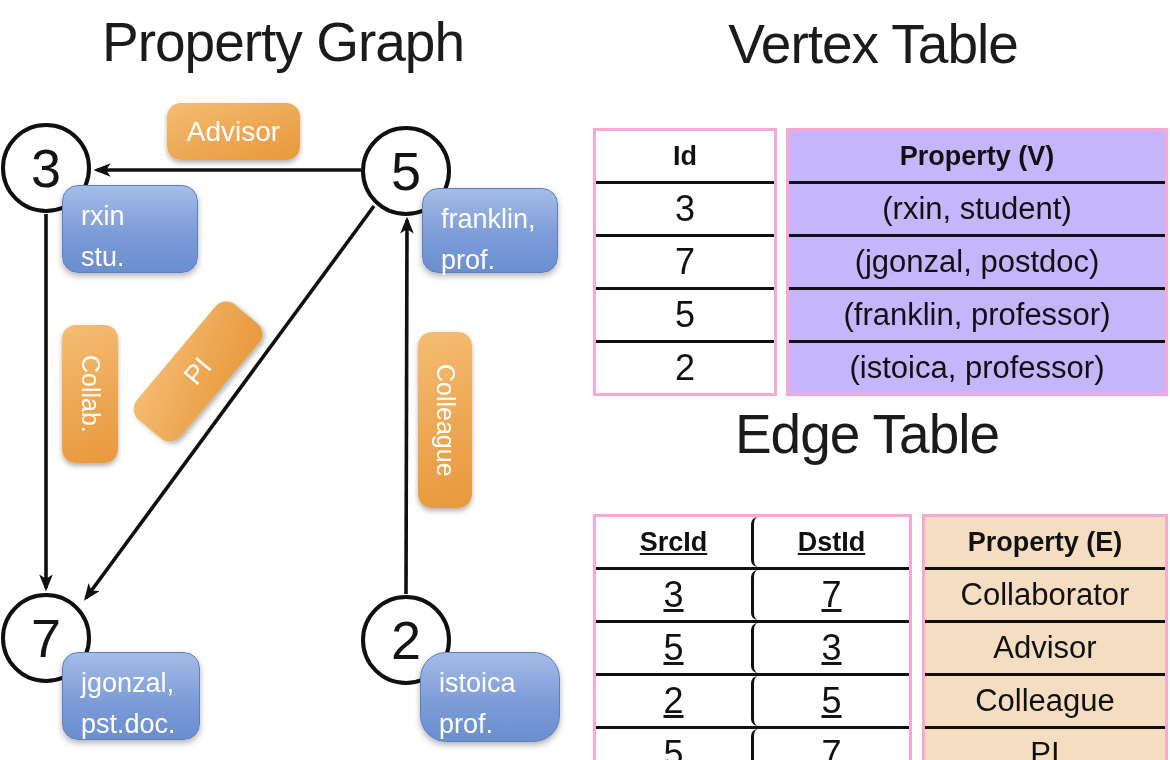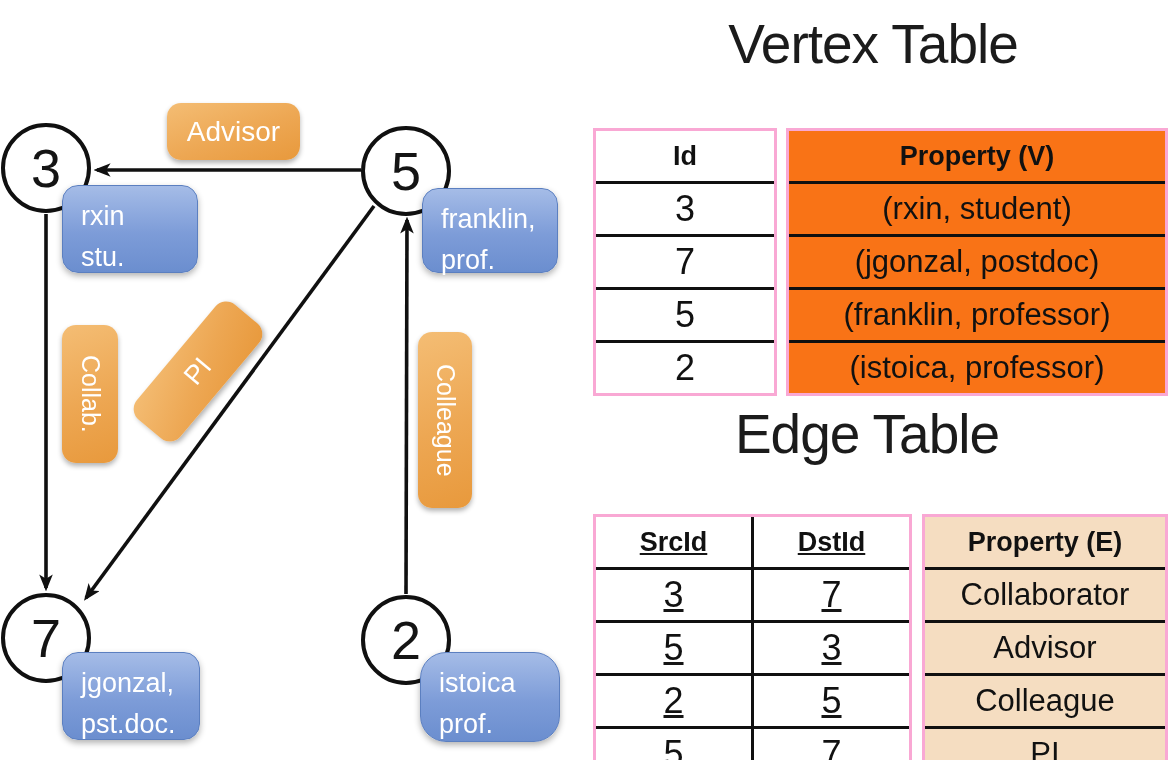--- a/index.html
+++ b/index.html
@@ -50,37 +50,38 @@
   #label-colleague{left:418px;top:332px;width:54px;height:176px;font-size:25px;}
   #label-pi{left:123px;top:343px;width:150px;height:57px;transform:rotate(-50deg);font-size:27px;}
   .vert{writing-mode:vertical-rl;}
 
   
   .subtable{position:absolute;border:3px solid #f9a8d4;background:#fff;box-sizing:border-box;margin-top:27px;}
   .trow{height:50px;display:flex;align-items:center;justify-content:center;
         font-size:36px;font-weight:300;color:#111;}
   .trow + .trow{border-top:3px solid #101010;}
   .trow.hdr{font-size:27px;font-weight:bold;}
-  .bluefill{background:#f97316;text-align:center;}
+  .bluefill{background:#c4b5fd;text-align:center;}
   .tanfill{background:#f5ddc1;}
   .propcell{font-size:31px;}
   .twocol{display:flex;}
   .twocol .cell{flex:1;display:flex;align-items:center;justify-content:center;height:100%;}
-  .twocol .cell + .cell{border-left:3px solid #101010;}
+  .twocol .cell + .cell{border-left:3px solid #101010;border-radius:7px;}
 
   #vtable-id{left:593px;top:101px;width:184px;}
   #vtable-prop{left:786px;top:101px;width:382px;background:#d9e3f5;}
   #etable-ids{left:593px;top:487px;width:319px;text-decoration:underline;}
   #etable-prop{left:922px;top:487px;width:246px;background:#f5ddc1;}
 </style>
 </head>
 <body>
 
 <div id="stage">
 
+  <div id="title-graph" class="slide-title">Property Graph</div>
   <div id="title-vertex" class="slide-title">Vertex Table</div>
   <div id="title-edge" class="slide-title">Edge Table</div>
 
   <svg id="edge-svg" viewBox="0 0 580 760" xmlns="http://www.w3.org/2000/svg">
     <defs>
       <marker id="arrow" viewBox="0 0 10 8" markerWidth="17" markerHeight="13.6" refX="8" refY="4" orient="auto" markerUnits="userSpaceOnUse">
         <path d="M0,0 L10,4 L0,8 L2.6,4 Z" fill="#101010"></path>
       </marker>
     </defs>
     <line x1="361" y1="170" x2="97" y2="170" stroke="#101010" stroke-width="3.6" marker-end="url(#arrow)"></line>

